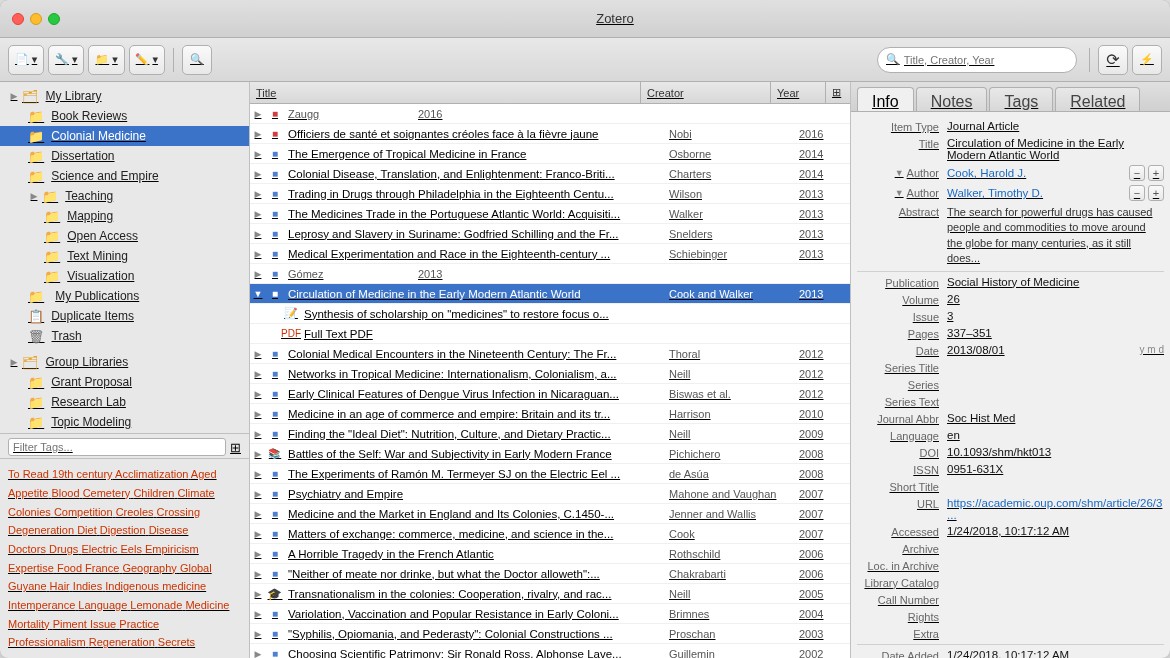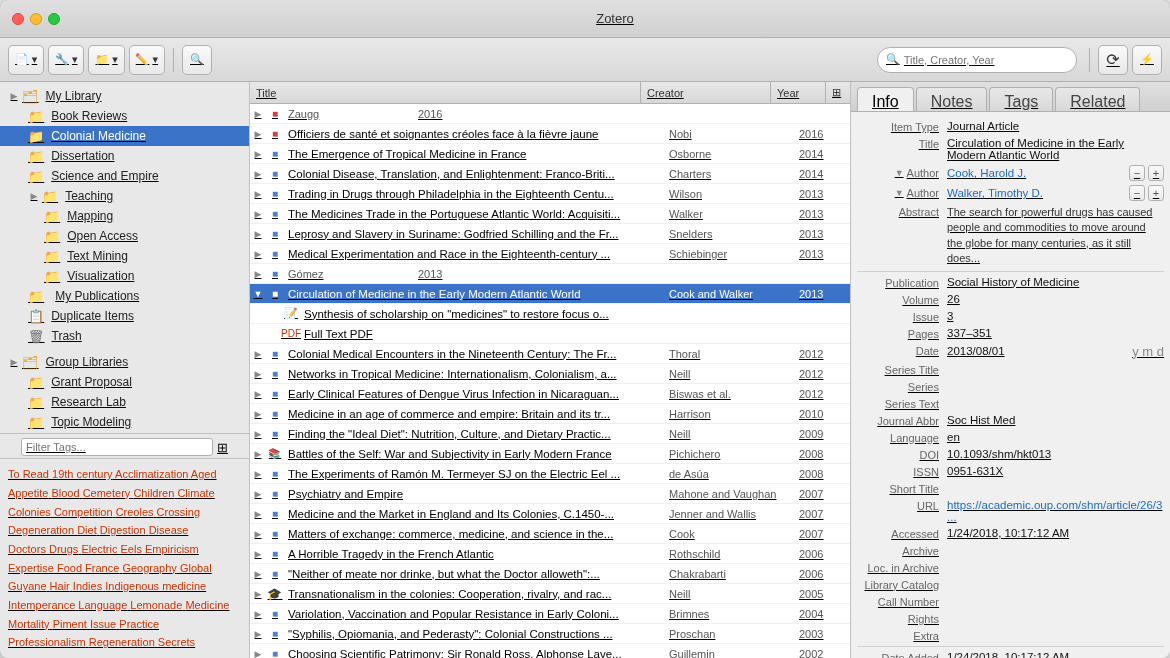--- a/index.html
+++ b/index.html
@@ -139,21 +139,21 @@
       border-top: 1px solid #c0c0c0;
       max-height: 220px;
       overflow-y: auto;
       font-size: 11px;
       line-height: 1.7;
       color: #cc3300;
     }
     .tag-cloud .tag { cursor: pointer; }
     .tag-cloud-header {
       display: flex; align-items: center; gap: 4px;
-      padding: 4px 21px 2px;
+      padding: 4px 8px 2px;
       border-top: 1px solid #c0c0c0;
     }
     .tag-filter-input {
       flex: 1; border: 1px solid #b0b0b0; border-radius: 3px;
       padding: 2px 4px; font-size: 11px; background: #fff;
     }
     
     .middle-panel {
       flex: 1;
       display: flex;
@@ -867,21 +867,21 @@
 
         <div class="info-row">
           <div class="info-label">Pages</div>
           <div class="info-value">337–351</div>
         </div>
 
         <div class="info-row">
           <div class="info-label">Date</div>
           <div class="info-value" style="display:flex; align-items:center; gap:4px;justify-content:space-between;">
             <span>2013/08/01</span>
-            <span style="color:#888; font-size:13px;margin-left:8px;">y m d</span>
+            <span style="color:#888; font-size:10px;margin-left:8px;">y m d</span>
           </div>
         </div>
 
         <div class="info-row">
           <div class="info-label">Series Title</div>
           <div class="info-value"></div>
         </div>
 
         <div class="info-row">
           <div class="info-label">Series</div>

